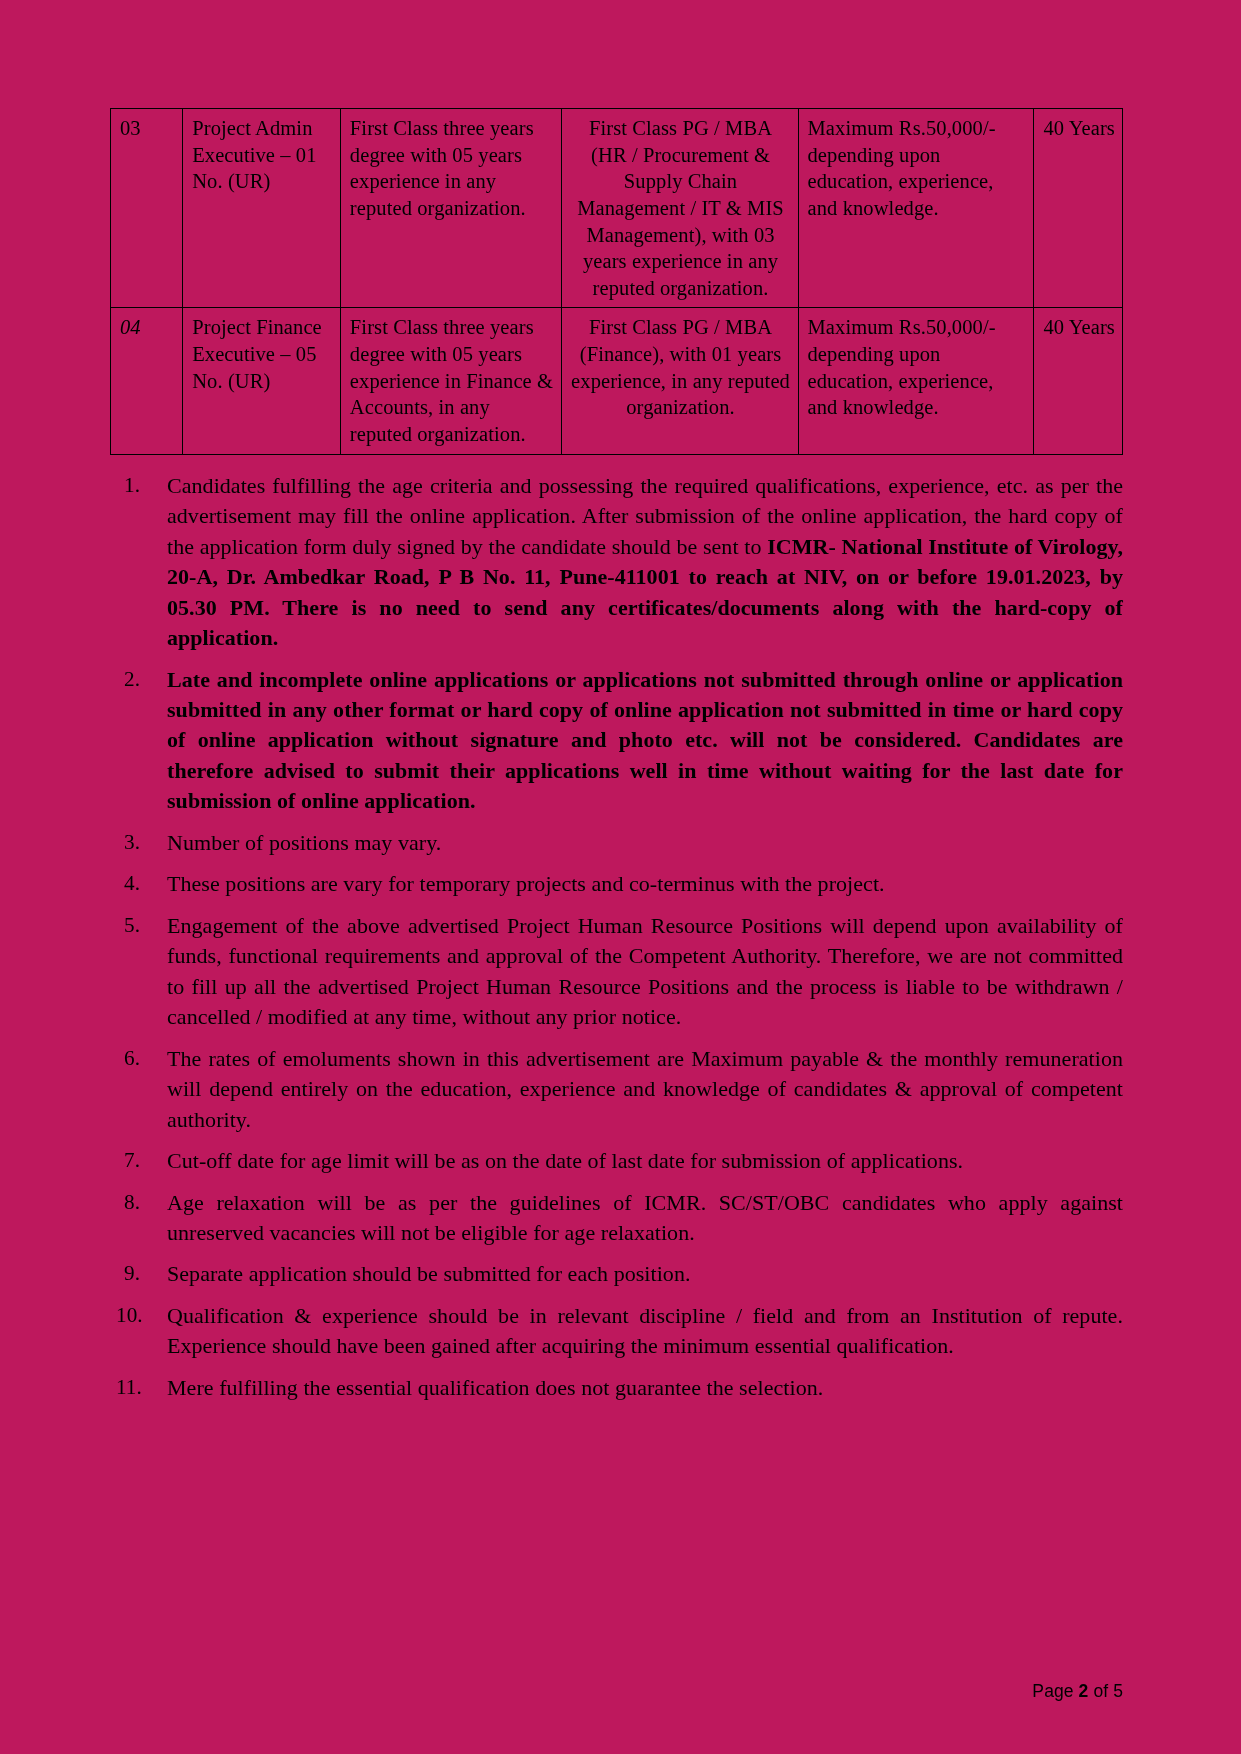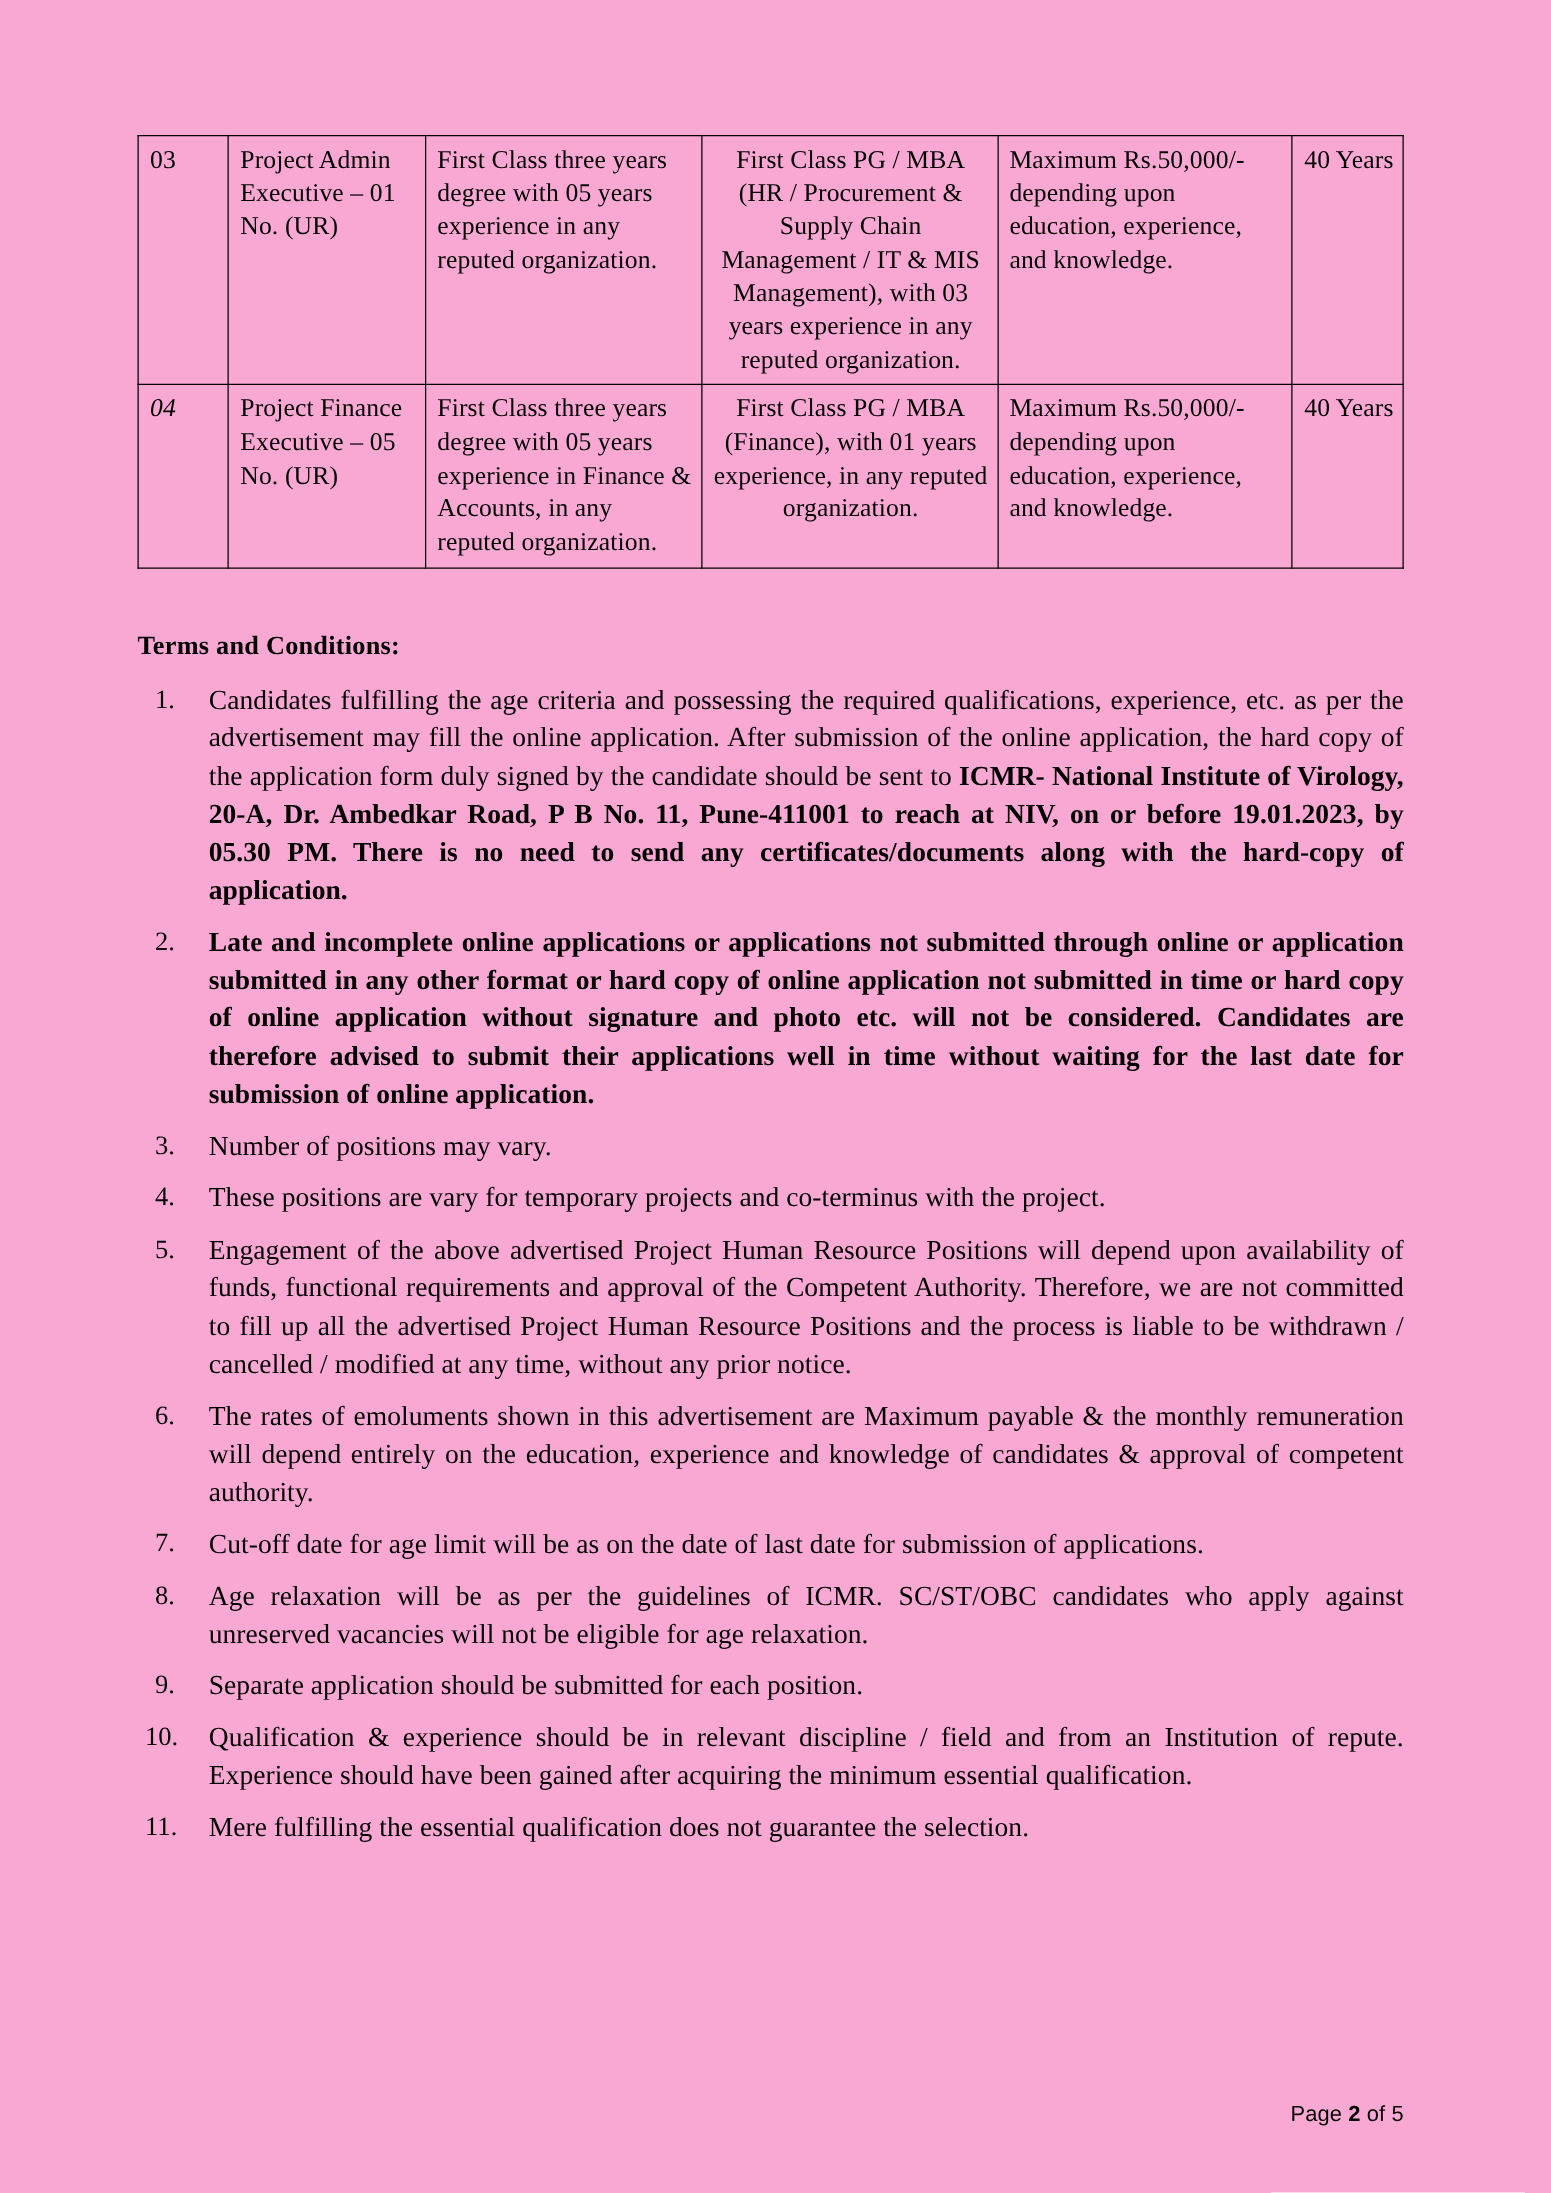--- a/index.html
+++ b/index.html
@@ -9,21 +9,21 @@
   }
   body {
     font-family: "Liberation Serif", "DejaVu Serif", serif;
     color: #000000;
   }
   .page {
     position: relative;
     width: 1241px;
     height: 1754px;
     margin: 0 auto;
-    background: #f9a8d4;
+    background: #be185d;
     box-sizing: border-box;
     padding: 108px 118px 0 110px;
   }
 
   
   table.vacancy-table {
     width: 100%;
     border-collapse: collapse;
     table-layout: fixed;
     font-size: 20.5px;
@@ -118,21 +118,20 @@
         <td class="col-sr cell-pad-04">04</td>
         <td class="col-post">Project Finance Executive – 05 No. (UR)</td>
         <td class="col-ess">First Class three years degree with 05 years experience in Finance &amp; Accounts, in any reputed organization.</td>
         <td class="col-des">First Class PG / MBA (Finance), with 01 years experience, in any reputed organization.</td>
         <td class="col-emol">Maximum Rs.50,000/- depending upon education, experience, and knowledge.</td>
         <td class="col-age">40 Years</td>
       </tr>
     </tbody>
   </table>
 
-  <div class="terms-heading">Terms and Conditions:</div>
 
   <ol class="terms-list">
     <li><span>Candidates fulfilling the age criteria and possessing the required qualifications, experience, etc. as per the advertisement may fill the online application. After submission of the online application, the hard copy of the application form duly signed by the candidate should be sent to </span><span class="b">ICMR- National Institute of Virology, 20-A, Dr. Ambedkar Road, P B No. 11, Pune-411001 to reach at NIV, on or before 19.01.2023, by 05.30 PM. There is no need to send any certificates/documents along with the hard-copy of application.</span></li>
     <li class="bold-item">Late and incomplete online applications or applications not submitted through online or application submitted in any other format or hard copy of online application not submitted in time or hard copy of online application without signature and photo etc. will not be considered. Candidates are therefore advised to submit their applications well in time without waiting for the last date for submission of online application.</li>
     <li>Number of positions may vary.</li>
     <li>These positions are vary for temporary projects and co-terminus with the project.</li>
     <li>Engagement of the above advertised Project Human Resource Positions will depend upon availability of funds, functional requirements and approval of the Competent Authority. Therefore, we are not committed to fill up all the advertised Project Human Resource Positions and the process is liable to be withdrawn / cancelled / modified at any time, without any prior notice.</li>
     <li>The rates of emoluments shown in this advertisement are Maximum payable &amp; the monthly remuneration will depend entirely on the education, experience and knowledge of candidates &amp; approval of competent authority.</li>
     <li>Cut-off date for age limit will be as on the date of last date for submission of applications.</li>
     <li>Age relaxation will be as per the guidelines of ICMR. SC/ST/OBC candidates who apply against unreserved vacancies will not be eligible for age relaxation.</li>

